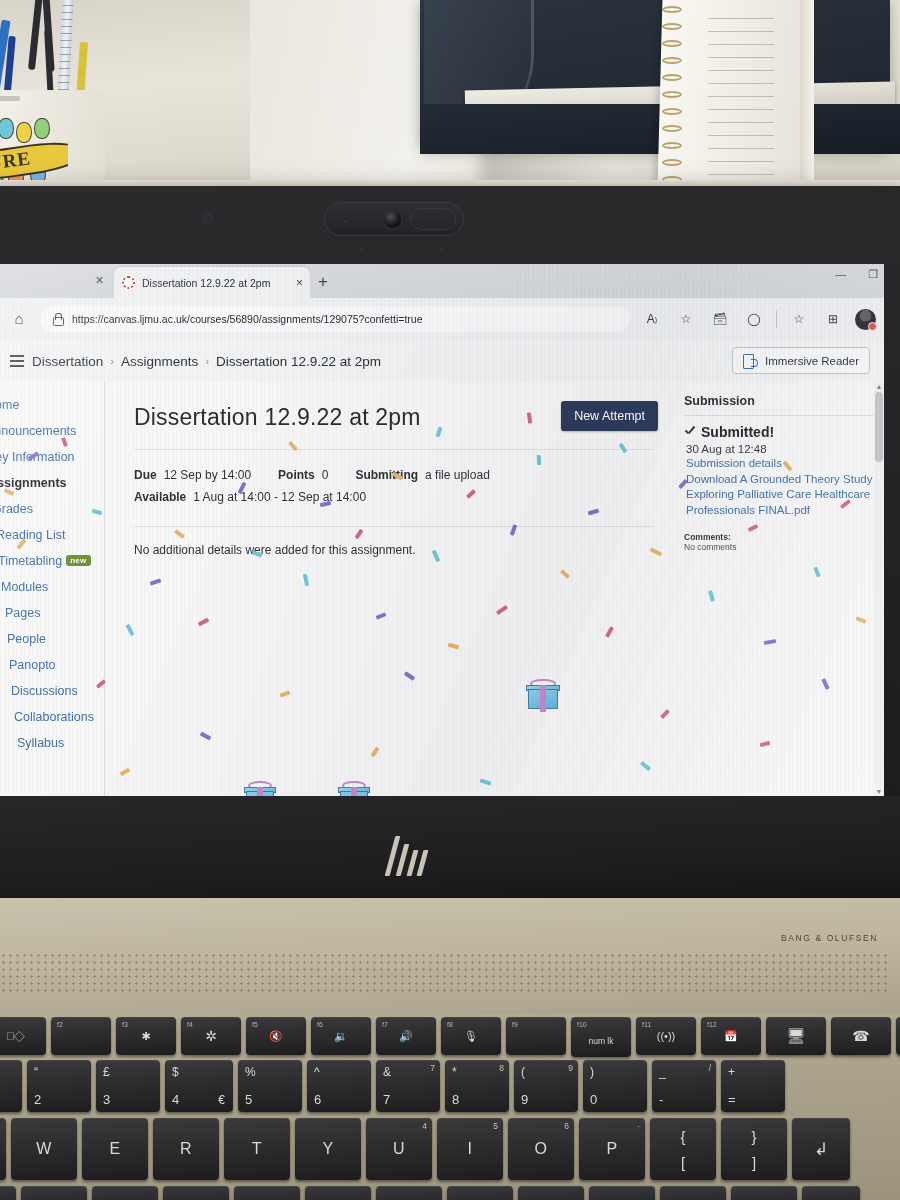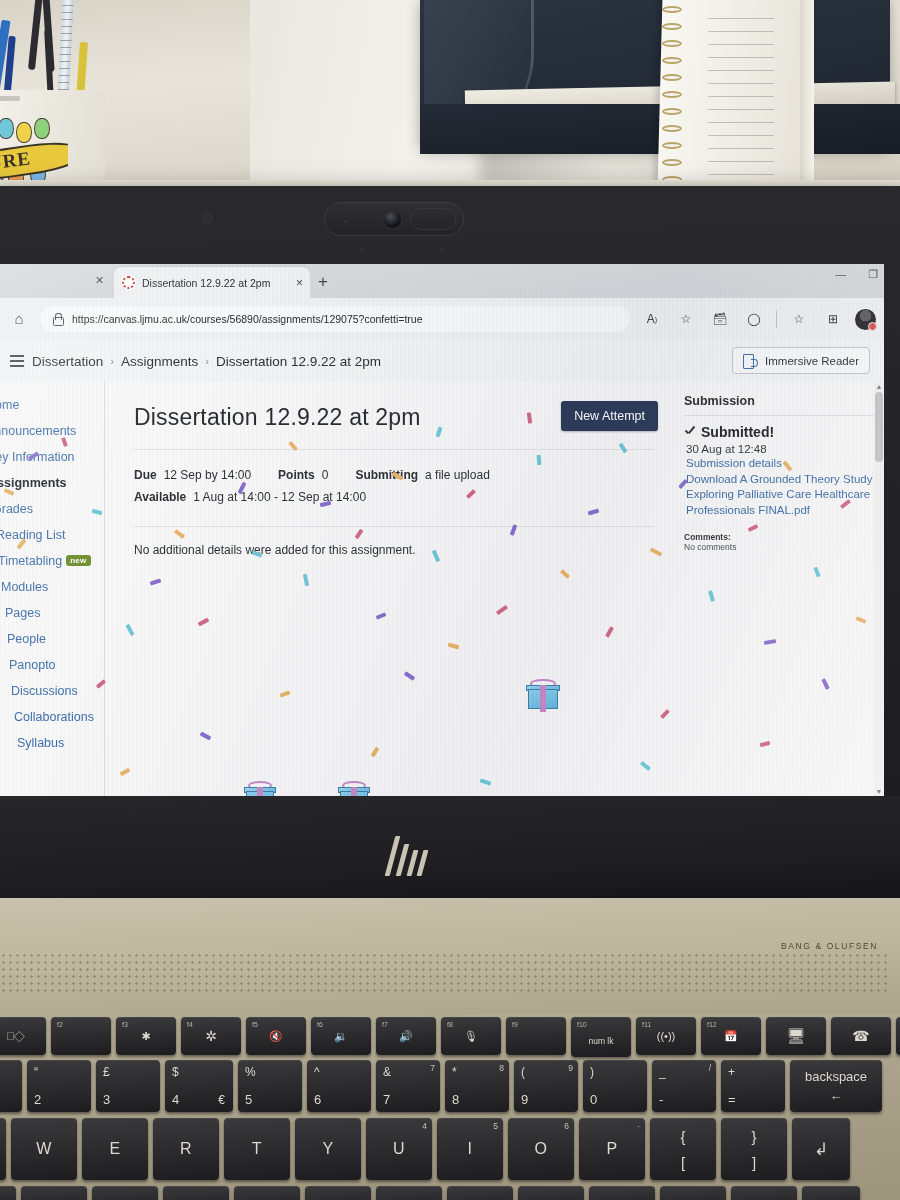--- a/index.html
+++ b/index.html
@@ -205,21 +205,21 @@
   .hinge { position: absolute; left: -12px; top: 796px; width: 924px; height: 106px;
             background: linear-gradient(178deg,#27272a,#1e1e21 65%,#141416); }
   .hp-logo { position: absolute; left: 388px; top: 836px; width: 48px; height: 40px; }
   .hp-logo i { position: absolute; background: #c8c3b4; transform: skewX(-15deg); border-radius: 1px; }
   .deck { position: absolute; left: -12px; top: 898px; width: 924px; height: 130px;
             background: linear-gradient(178deg,#c9c2ac 0%,#bdb59e 45%,#a79f87 100%); }
   .speaker { position: absolute; left: 0px; top: 952px; width: 890px; height: 44px;
             background-image: radial-gradient(circle,rgba(80,74,58,.45) 1.1px,transparent 1.3px);
             background-size: 7px 7px; opacity: .85; }
   .bo-txt { position: absolute; right: 22px; top: 933px; font-size: 8.5px; letter-spacing: 1.6px;
-            color: #4f4936; font-family: "Liberation Sans", sans-serif; margin-top: 8px; }
+            color: #4f4936; font-family: "Liberation Sans", sans-serif; }
   .kbd { position: absolute; left: -14px; top: 1014px; width: 930px; height: 190px;
             background: linear-gradient(178deg,#b4ac95,#9b937c); }
   .krow { position: absolute; display: flex; }
   .key { background: linear-gradient(177deg,#3a3a3c 0%,#2a2a2c 55%,#1d1d1f 100%);
             border-radius: 4px; margin-right: 5px; position: relative;
             box-shadow: 0 2px 3px rgba(0,0,0,.45), inset 0 1px 0 rgba(255,255,255,.07);
             color: #ddd9d0; display: flex; align-items: center; justify-content: center; }
   .key .lbl { font-size: 16px; font-weight: 400; letter-spacing: .5px; }
   .key .fn { position: absolute; left: 6px; top: 4px; font-size: 7px; color: #b9b5ac; }
   .key .sup { position: absolute; right: 5px; top: 3px; font-size: 8.5px; color: #c6c2b8; }
@@ -604,24 +604,20 @@
         </div>
       <div class="key" style="width:64px;height:52px">
           <span class="up2">_</span>
           <span class="sub2">-</span>
           <span class="sup">/</span>
         </div>
       <div class="key" style="width:64px;height:52px">
           <span class="up2">+</span>
           <span class="sub2">=</span>
         </div>
-      <div class="key" style="width:92px;height:52px; flex-direction:column; gap:4px">
-          <span style="font-size:13px">backspace</span>
-          <span style="font-size:13px">←</span>
-        </div>
     </div>
 
     <div class="krow" style="left:-26px; top:104px;">
       <div class="key" style="width:46px;height:62px"></div>
       <div class="key" style="width:66px;height:62px">
           <span class="lbl">W</span>
         </div>
       <div class="key" style="width:66px;height:62px">
           <span class="lbl">E</span>
         </div>

